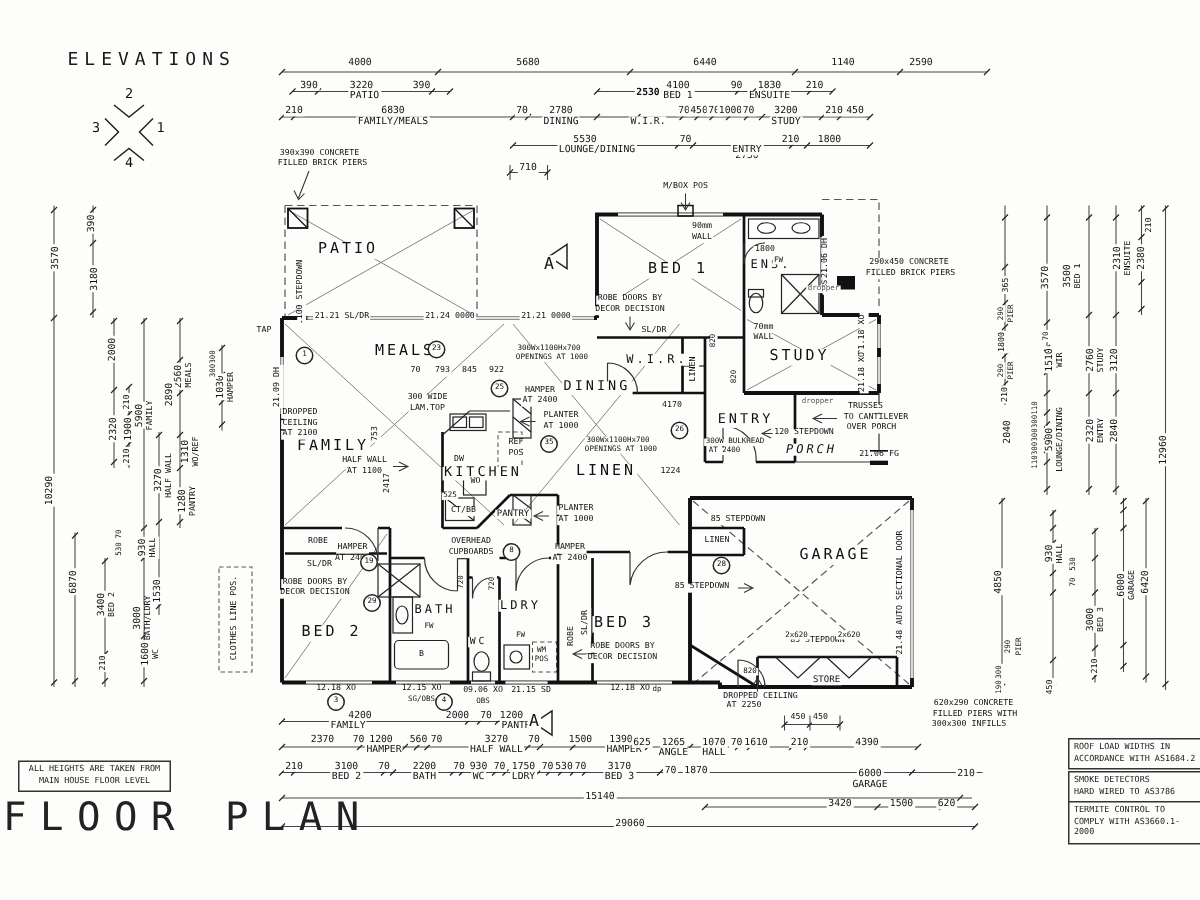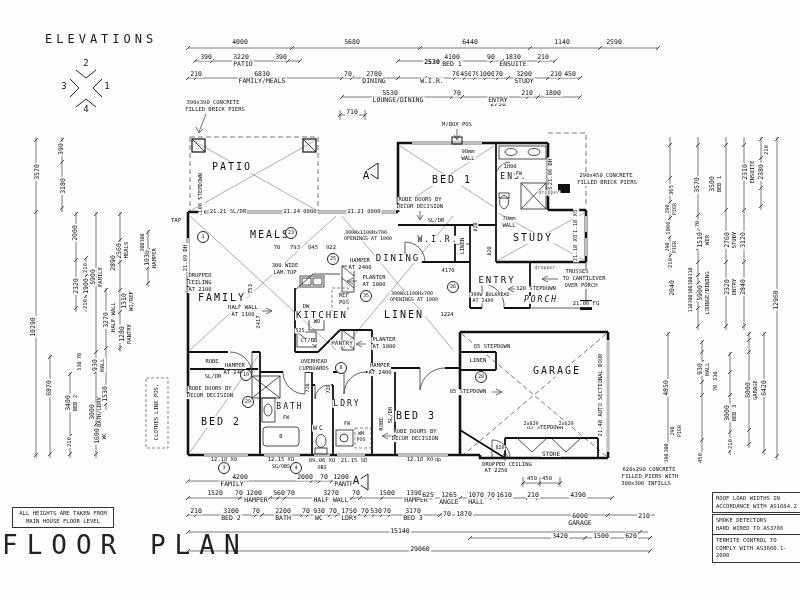--- a/index.html
+++ b/index.html
@@ -213,21 +213,21 @@
       <span class="lbl" style="left: 553px; top: 93px; transform: translate(-50%, -50%);">1800</span>
       <span class="lbl" style="left: 352px; top: 112px; transform: translate(-50%, -50%);">710</span>
       <span class="lbl" style="left: 240px; top: 477px; transform: translate(-50%, -50%);">4200</span>
       <span class="lbl" style="left: 232px; top: 484px; transform: translate(-50%, -50%);">FAMILY</span>
       <span class="lbl" style="left: 305px; top: 477px; transform: translate(-50%, -50%);">2000</span>
       <span class="lbl" style="left: 324px; top: 477px; transform: translate(-50%, -50%);">70</span>
       <span class="lbl" style="left: 341px; top: 477px; transform: translate(-50%, -50%);">1200</span>
       <span class="lbl" style="left: 346px; top: 484px; transform: translate(-50%, -50%);">PANTRY</span>
       <span class="lbl" style="left: 532px; top: 479px; font-size: 5.5px; transform: translate(-50%, -50%);">450</span>
       <span class="lbl" style="left: 547px; top: 479px; font-size: 5.5px; transform: translate(-50%, -50%);">450</span>
-      <span class="lbl" style="left: 215px; top: 493px; transform: translate(-50%, -50%);">1520</span>
+      <span class="lbl" style="left: 215px; top: 493px; transform: translate(-50%, -50%);">2370</span>
       <span class="lbl" style="left: 239px; top: 493px; transform: translate(-50%, -50%);">70</span>
       <span class="lbl" style="left: 254px; top: 493px; transform: translate(-50%, -50%);">1200</span>
       <span class="lbl" style="left: 256px; top: 500px; transform: translate(-50%, -50%);">HAMPER</span>
       <span class="lbl" style="left: 279px; top: 493px; transform: translate(-50%, -50%);">560</span>
       <span class="lbl" style="left: 291px; top: 493px; transform: translate(-50%, -50%);">70</span>
       <span class="lbl" style="left: 331px; top: 493px; transform: translate(-50%, -50%);">3270</span>
       <span class="lbl" style="left: 331px; top: 500px; transform: translate(-50%, -50%);">HALF WALL</span>
       <span class="lbl" style="left: 356px; top: 493px; transform: translate(-50%, -50%);">70</span>
       <span class="lbl" style="left: 387px; top: 493px; transform: translate(-50%, -50%);">1500</span>
       <span class="lbl" style="left: 414px; top: 493px; transform: translate(-50%, -50%);">1390</span>

